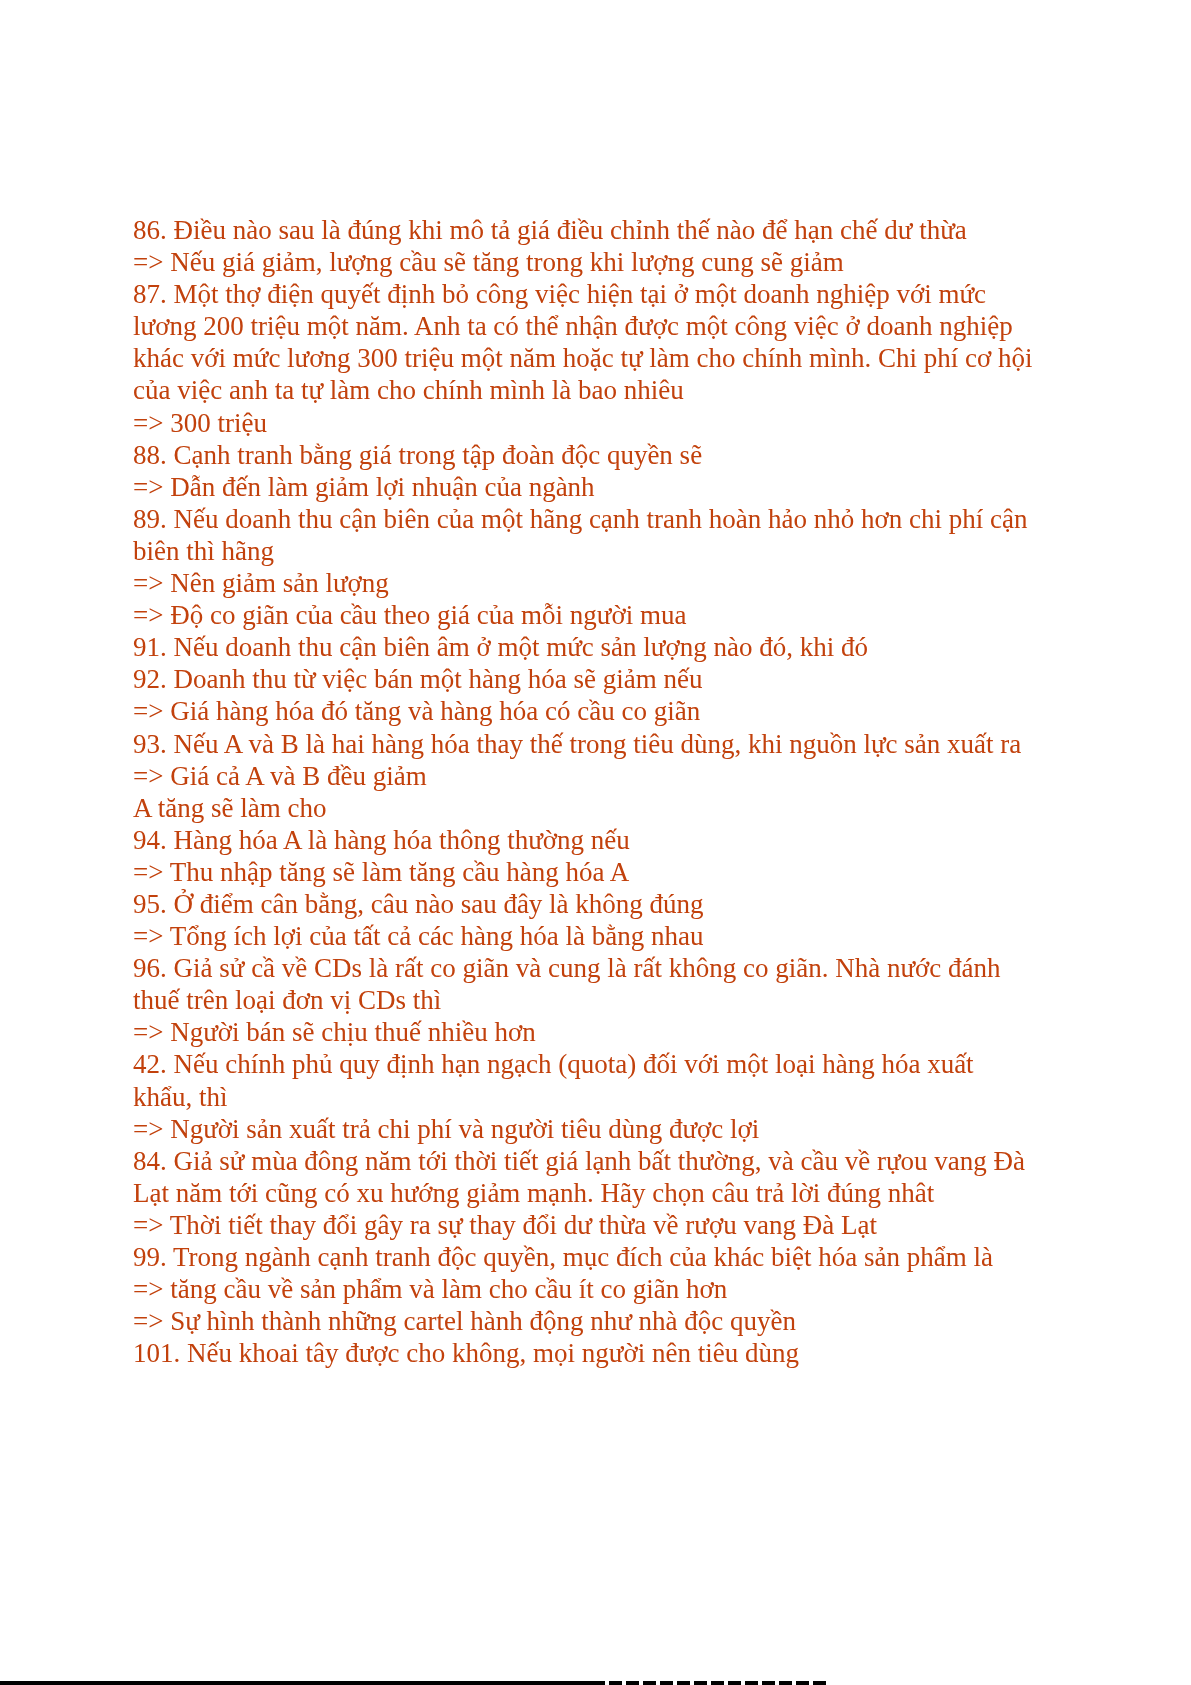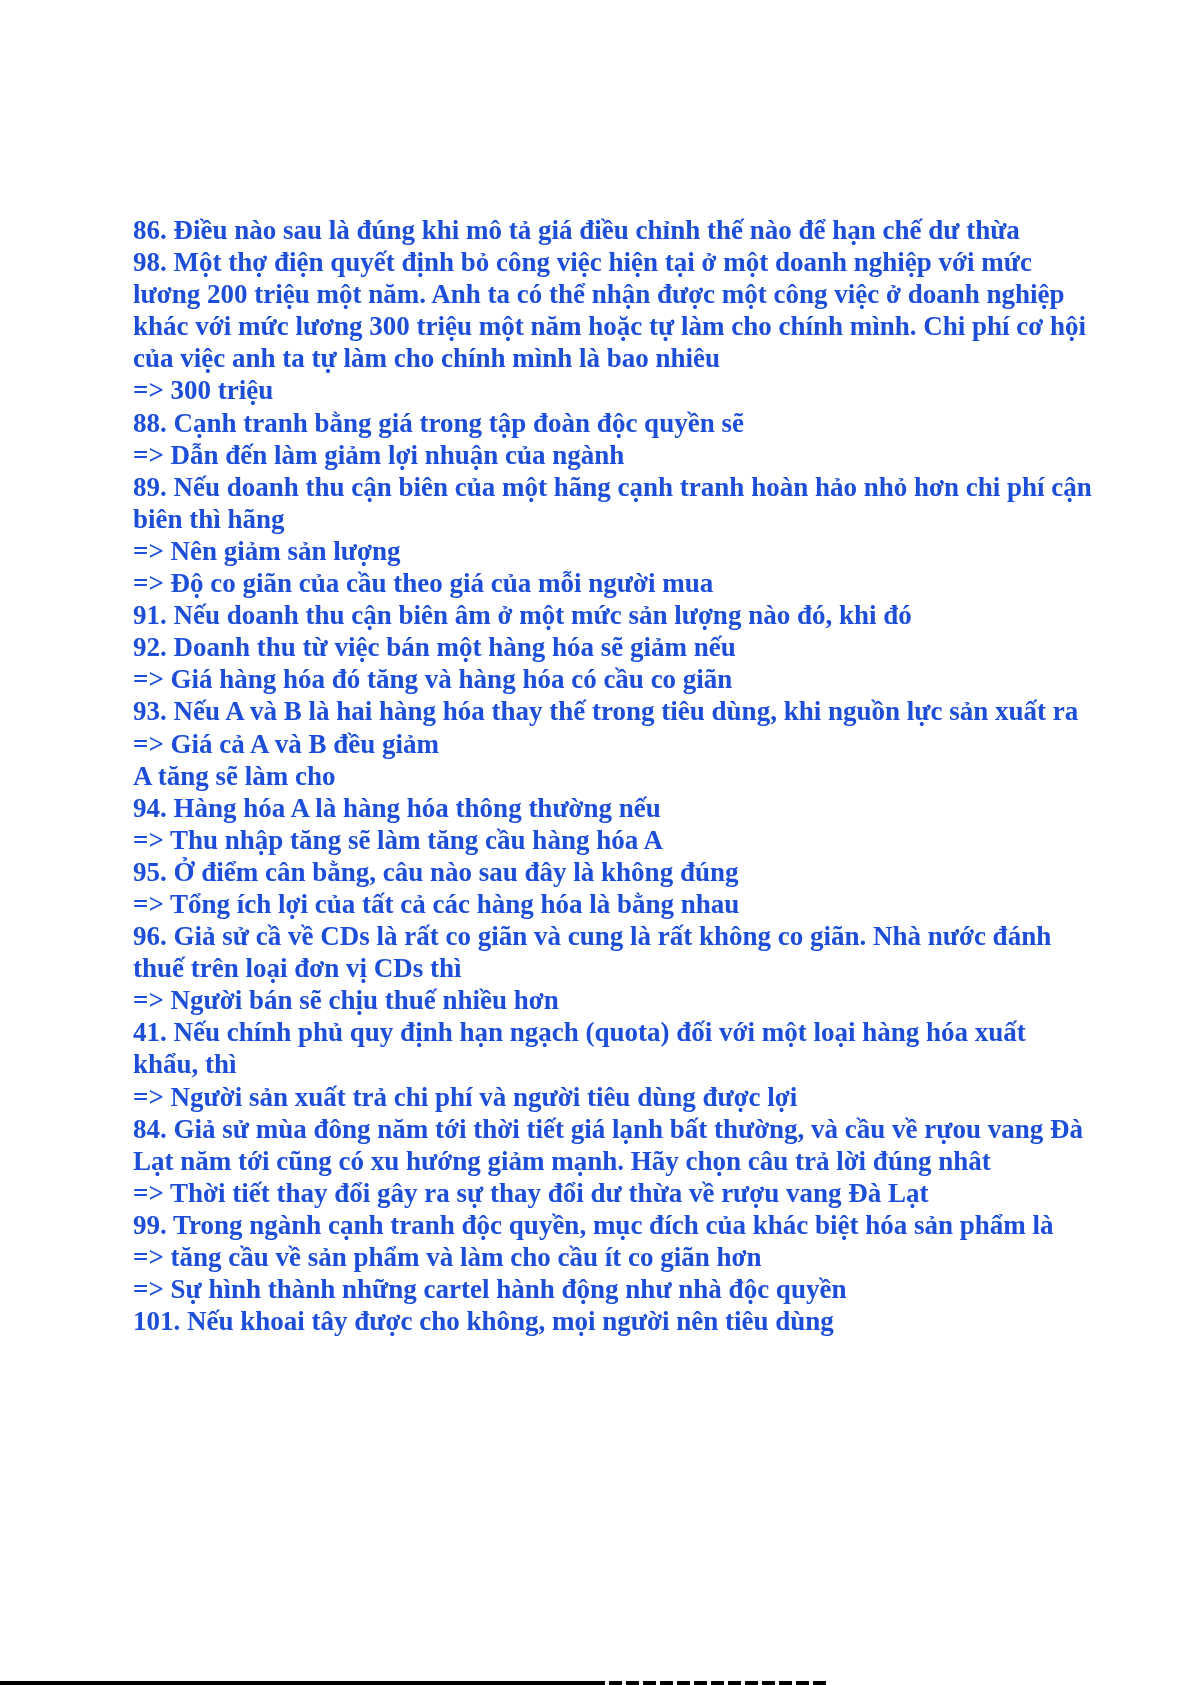--- a/index.html
+++ b/index.html
@@ -16,22 +16,22 @@
     overflow: hidden;
     font-family: "Liberation Serif", "DejaVu Serif", serif;
   }
   .text-block {
     position: absolute;
     left: 133px;
     top: 214px;
     width: 990px;
     font-size: 27px;
     line-height: 32.1px;
-    color: #1d4ed8;
-    font-weight: 700;
+    color: #c2410c;
+    font-weight: 400;
   }
   .line {
     white-space: nowrap;
     height: 32.1px;
   }
   .scan-bar {
     position: absolute;
     height: 4px;
     bottom: 0;
   }
@@ -50,21 +50,22 @@
     );
   }
 </style>
 </head>
 <body>
 
 <div class="page">
 
   <div class="text-block">
       <div class="line">86. Điều nào sau là đúng khi mô tả giá điều chỉnh thế nào để hạn chế dư thừa</div>
-      <div class="line">98. Một thợ điện quyết định bỏ công việc hiện tại ở một doanh nghiệp với mức</div>
+      <div class="line">=&gt; Nếu giá giảm, lượng cầu sẽ tăng trong khi lượng cung sẽ giảm</div>
+      <div class="line">87. Một thợ điện quyết định bỏ công việc hiện tại ở một doanh nghiệp với mức</div>
       <div class="line">lương 200 triệu một năm. Anh ta có thể nhận được một công việc ở doanh nghiệp</div>
       <div class="line">khác với mức lương 300 triệu một năm hoặc tự làm cho chính mình. Chi phí cơ hội</div>
       <div class="line">của việc anh ta tự làm cho chính mình là bao nhiêu</div>
       <div class="line">=&gt; 300 triệu</div>
       <div class="line">88. Cạnh tranh bằng giá trong tập đoàn độc quyền sẽ</div>
       <div class="line">=&gt; Dẫn đến làm giảm lợi nhuận của ngành</div>
       <div class="line">89. Nếu doanh thu cận biên của một hãng cạnh tranh hoàn hảo nhỏ hơn chi phí cận</div>
       <div class="line">biên thì hãng</div>
       <div class="line">=&gt; Nên giảm sản lượng</div>
       <div class="line">=&gt; Độ co giãn của cầu theo giá của mỗi người mua</div>
@@ -74,21 +75,21 @@
       <div class="line">93. Nếu A và B là hai hàng hóa thay thế trong tiêu dùng, khi nguồn lực sản xuất ra</div>
       <div class="line">=&gt; Giá cả A và B đều giảm</div>
       <div class="line">A tăng sẽ làm cho</div>
       <div class="line">94. Hàng hóa A là hàng hóa thông thường nếu</div>
       <div class="line">=&gt; Thu nhập tăng sẽ làm tăng cầu hàng hóa A</div>
       <div class="line">95. Ở điểm cân bằng, câu nào sau đây là không đúng</div>
       <div class="line">=&gt; Tổng ích lợi của tất cả các hàng hóa là bằng nhau</div>
       <div class="line">96. Giả sử cầ về CDs là rất co giãn và cung là rất không co giãn. Nhà nước đánh</div>
       <div class="line">thuế trên loại đơn vị CDs thì</div>
       <div class="line">=&gt; Người bán sẽ chịu thuế nhiều hơn</div>
-      <div class="line">41. Nếu chính phủ quy định hạn ngạch (quota) đối với một loại hàng hóa xuất</div>
+      <div class="line">42. Nếu chính phủ quy định hạn ngạch (quota) đối với một loại hàng hóa xuất</div>
       <div class="line">khẩu, thì</div>
       <div class="line">=&gt; Người sản xuất trả chi phí và người tiêu dùng được lợi</div>
       <div class="line">84. Giả sử mùa đông năm tới thời tiết giá lạnh bất thường, và cầu về rựou vang Đà</div>
       <div class="line">Lạt năm tới cũng có xu hướng giảm mạnh. Hãy chọn câu trả lời đúng nhât</div>
       <div class="line">=&gt; Thời tiết thay đổi gây ra sự thay đổi dư thừa về rượu vang Đà Lạt</div>
       <div class="line">99. Trong ngành cạnh tranh độc quyền, mục đích của khác biệt hóa sản phẩm là</div>
       <div class="line">=&gt; tăng cầu về sản phẩm và làm cho cầu ít co giãn hơn</div>
       <div class="line">=&gt; Sự hình thành những cartel hành động như nhà độc quyền</div>
       <div class="line">101. Nếu khoai tây được cho không, mọi người nên tiêu dùng</div>
     </div>

